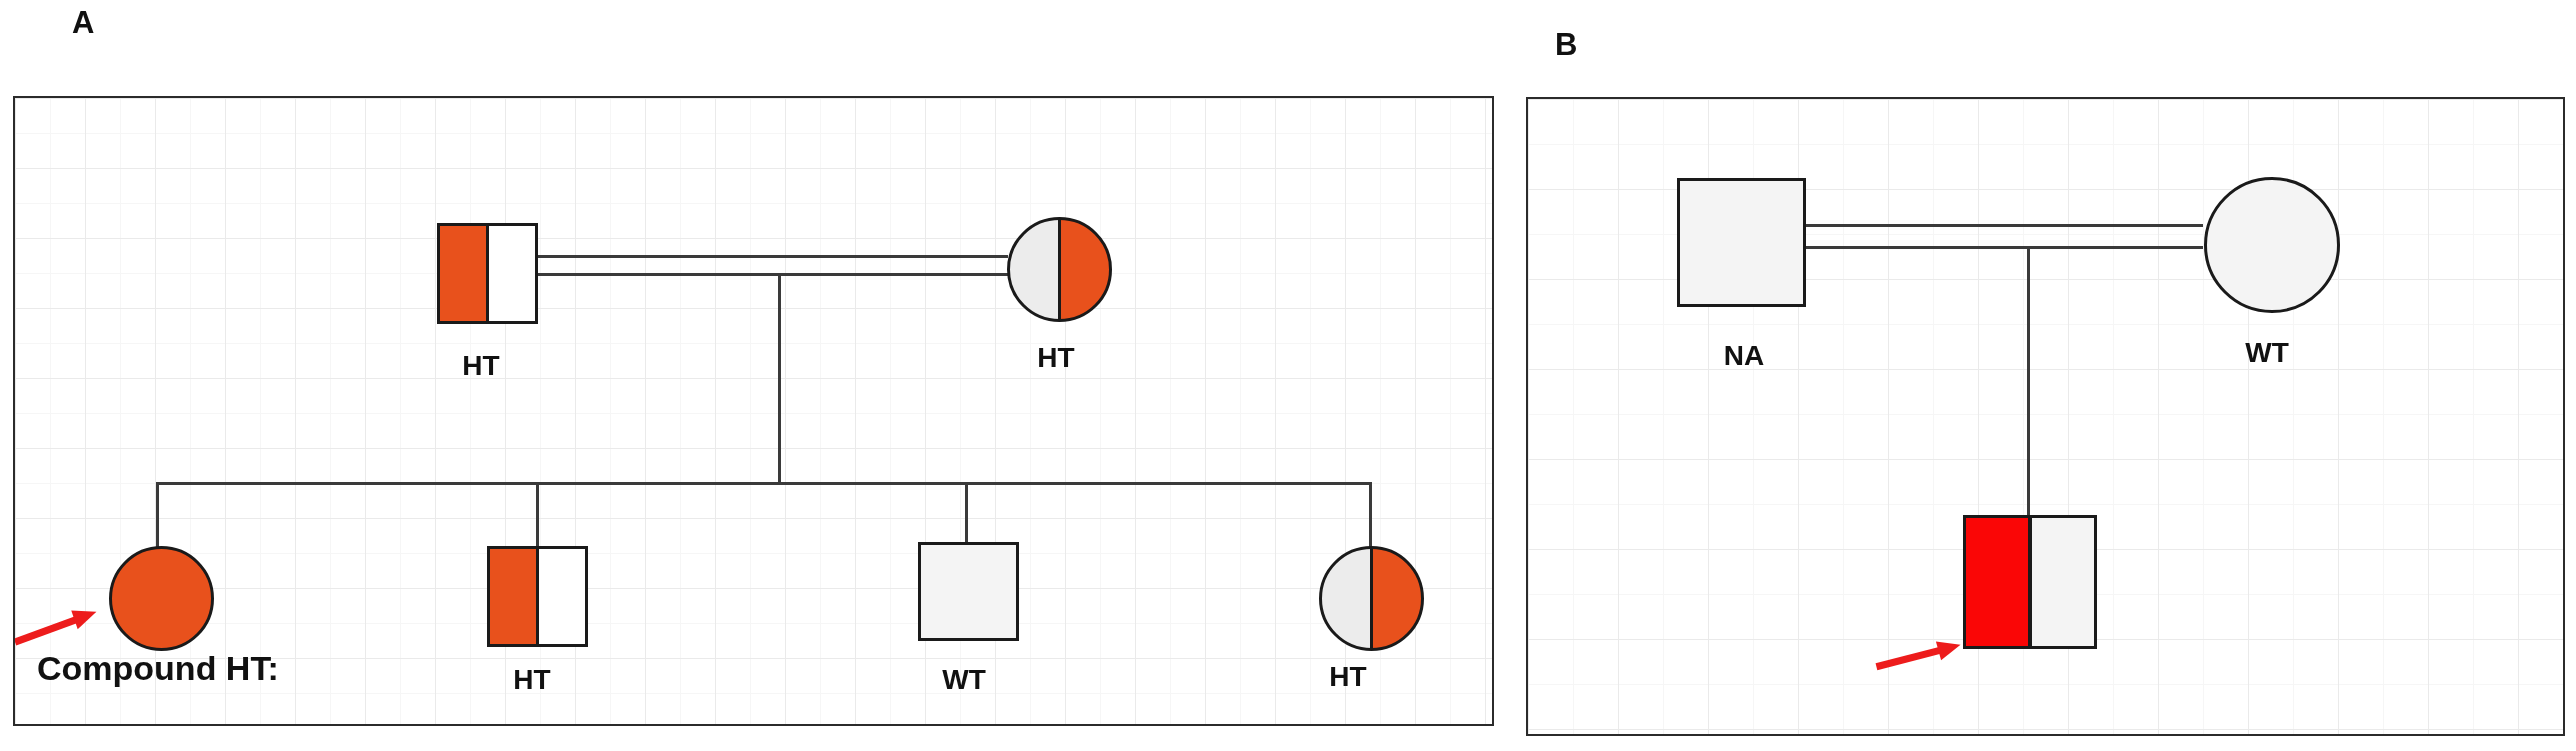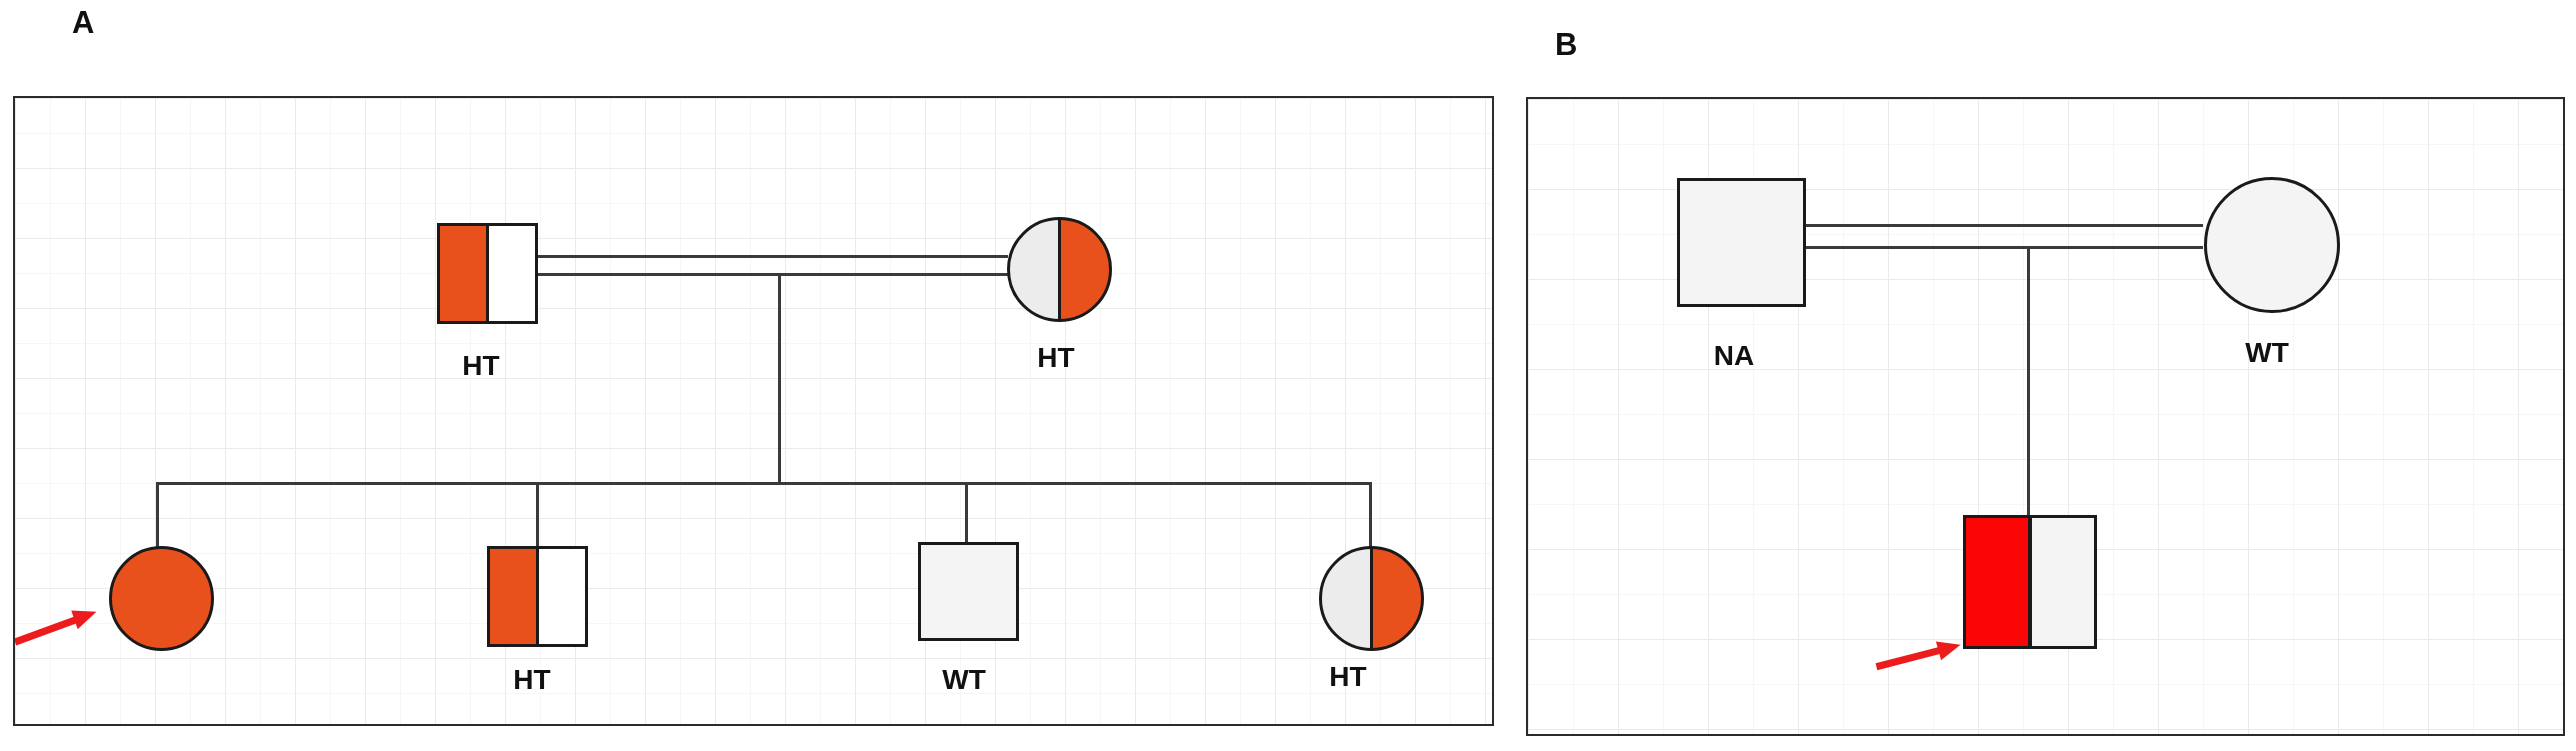--- a/index.html
+++ b/index.html
@@ -78,40 +78,41 @@
     <div class="node sq-a fill-light" style="left:903px;top:444px;width:101px;height:99px"></div>
     <div class="node ci-a fill-right-orange" style="left:1304px;top:448px;width:105px;height:105px"></div>
 
     <div class="lbl" style="left:466px;top:252px">HT</div>
     <div class="lbl" style="left:1041px;top:244px">HT</div>
     <div class="lbl" style="left:517px;top:566px">HT</div>
     <div class="lbl" style="left:949px;top:566px">WT</div>
     <div class="lbl" style="left:1333px;top:563px">HT</div>
 
     <div class="anno" style="left:22px;top:552px">
+      <div>Compound HT:</div>
     </div>
 
     <svg class="arrow-svg" viewBox="0 0 2285 967">
       <line x1="0" y1="841" x2="98" y2="805" stroke="var(--arrow-red)" stroke-width="11"></line>
       <polygon points="126,794 97,821 87,792" fill="var(--arrow-red)"></polygon>
     </svg>
   </div>
 
   <div class="panel grid-b" style="left:1526px;top:97px;width:1039px;height:639px">
 
     <div class="dline dline-b" style="left:278px;top:125px;width:397px;height:24.5px"></div>
 
     <div class="vline" style="left:499px;top:149px;width:3.2px;height:269px"></div>
 
     <div class="node sq-b fill-light" style="left:149px;top:79px;width:129px;height:129px"></div>
     <div class="node ci-b fill-light" style="left:676px;top:78px;width:136px;height:136px"></div>
 
     <div class="node sq-b fill-left-red" style="left:435px;top:416px;width:134px;height:134px"></div>
 
-    <div class="lbl" style="left:206px;top:241px">NA</div>
+    <div class="lbl" style="left:216px;top:241px">NA</div>
     <div class="lbl" style="left:739px;top:238px">WT</div>
 
 
     <svg class="arrow-svg" viewBox="0 0 1601 982">
       <line x1="539" y1="878" x2="640" y2="852" stroke="var(--arrow-red)" stroke-width="11"></line>
       <polygon points="669,844 639,868 631,839" fill="var(--arrow-red)"></polygon>
     </svg>
   </div>
 
 </div>

